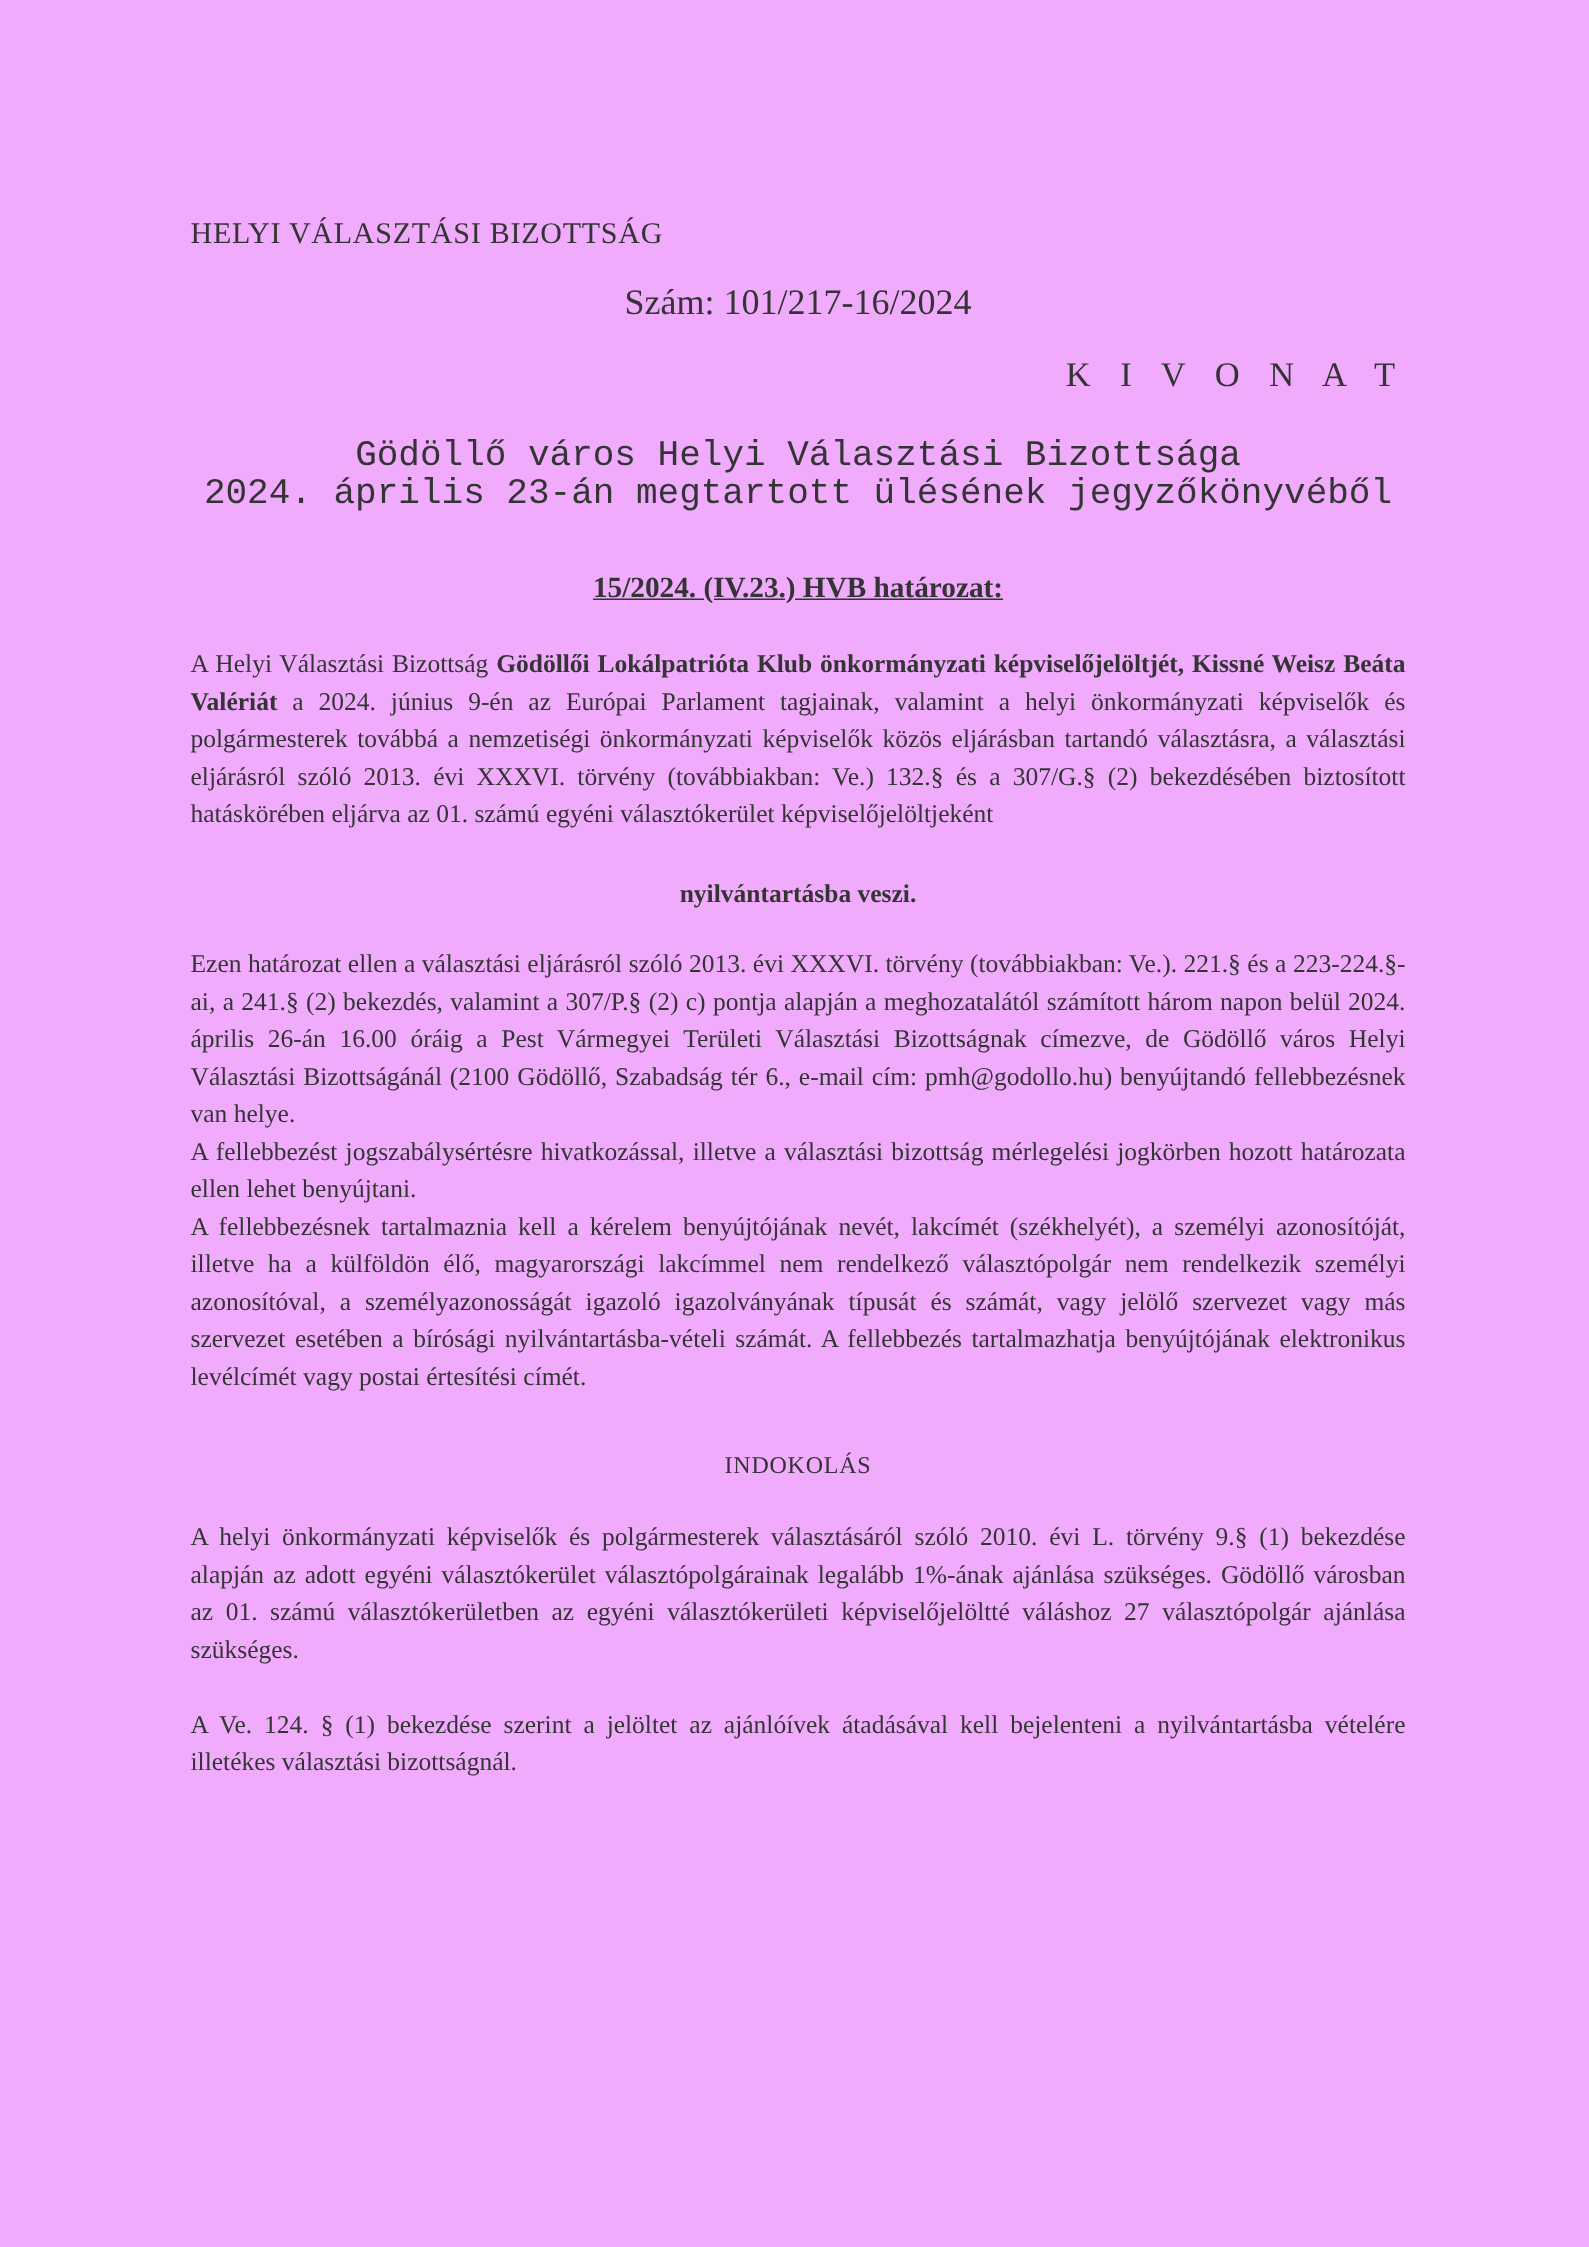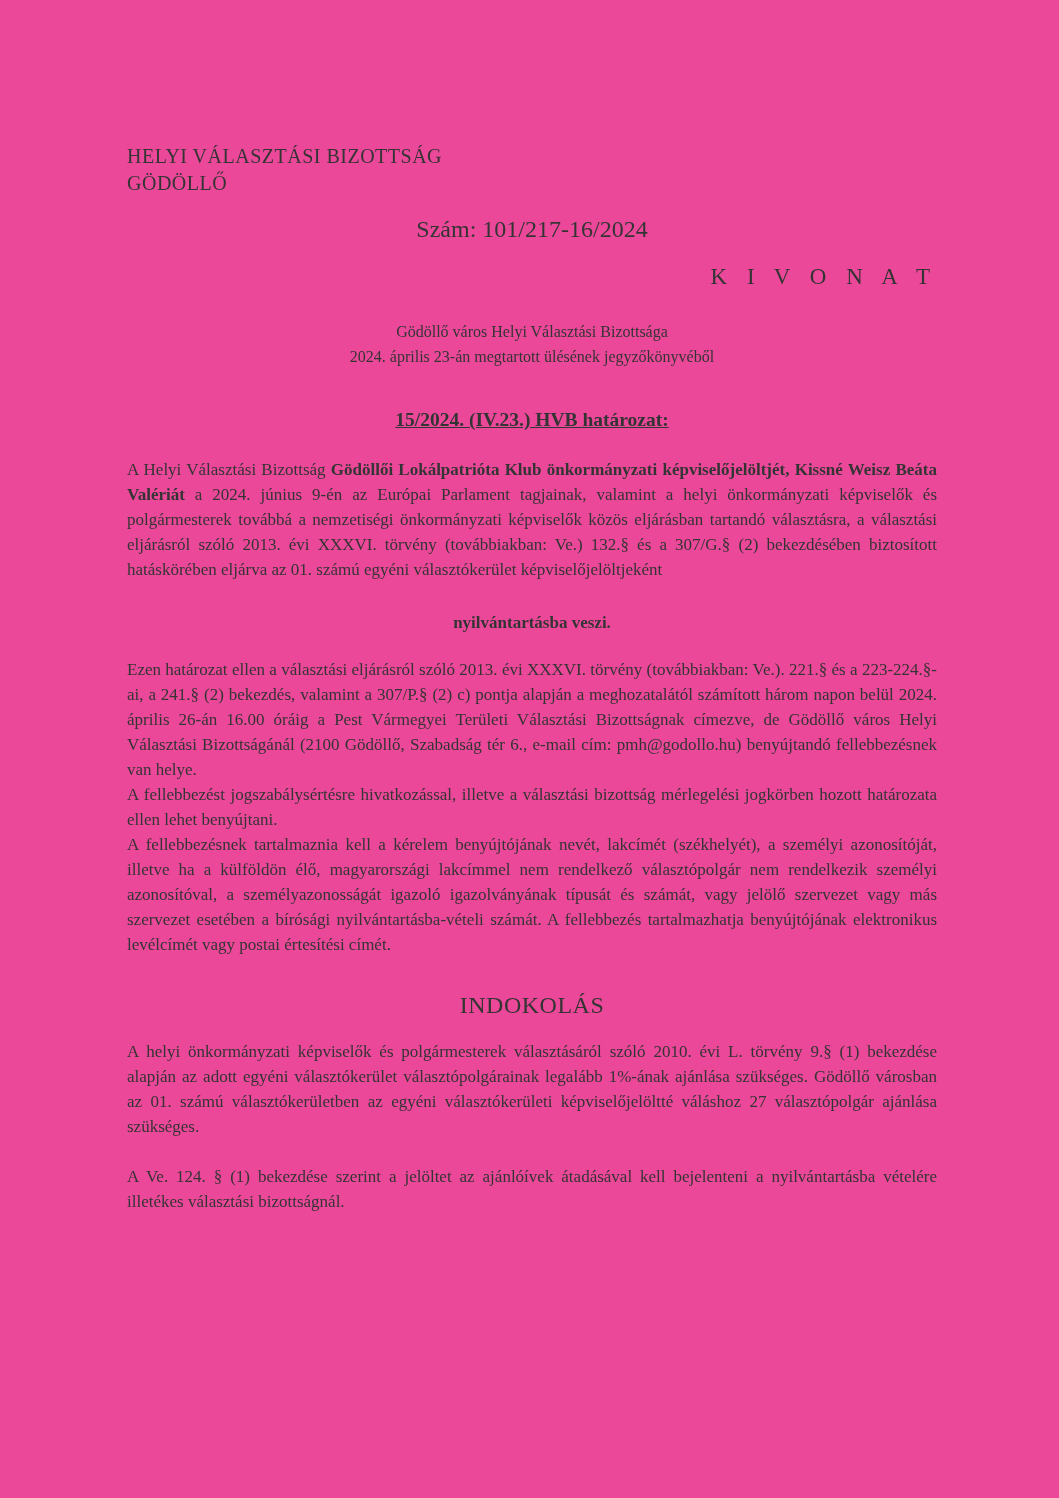--- a/index.html
+++ b/index.html
@@ -5,21 +5,21 @@
   html, body {
     margin: 0;
     padding: 0;
     background: #e8e8e8;
   }
   .page {
     position: relative;
     width: 1059px;
     height: 1498px;
     margin: 0 auto;
-    background: #ec4899;
+    background: #f0abfc;
     font-family: "Liberation Serif", "DejaVu Serif", serif;
     color: #343434;
     box-sizing: border-box;
     padding: 143px 122px 40px 127px;
     overflow: hidden;
   }
   .letterhead div {
     font-size: 20px;
     line-height: 27px;
     letter-spacing: 0.5px;
@@ -34,22 +34,23 @@
     margin: 20px 0 0 0;
     text-align: right;
     font-size: 23px;
     font-weight: normal;
     letter-spacing: 7px;
     line-height: 28px;
   }
   .subtitle {
     margin-top: 28px;
     text-align: center;
-    font-size: 16px;
+    font-size: 24px;
     line-height: 25px;
+    font-family: Liberation Mono, monospace;
   }
   .resolution-heading {
     margin-top: 38px;
     text-align: center;
     font-size: 19.5px;
     font-weight: bold;
     text-decoration: underline;
     line-height: 25px;
   }
   p.body-par {
@@ -66,36 +67,35 @@
     margin-top: 28px !important;
     text-align: center !important;
     font-weight: bold;
   }
   .appeal-block {
     margin-top: 22px;
   }
   .justification-heading {
     margin: 35px 0 0 0;
     text-align: center;
-    font-size: 24px;
+    font-size: 16px;
     font-weight: normal;
     letter-spacing: 0.5px;
     line-height: 26px;
   }
   .just-par1 { margin-top: 21px !important; }
   .just-par2 { margin-top: 25px !important; }
 </style>
 </head>
 <body>
 
 <div class="page">
 
   <div class="letterhead">
     <div>HELYI VÁLASZTÁSI BIZOTTSÁG</div>
-    <div>GÖDÖLLŐ</div>
   </div>
 
   <div class="doc-number">Szám: 101/217-16/2024</div>
 
   <div class="kivonat">K I V O N A T</div>
 
   <div class="subtitle">
     <div>Gödöllő város Helyi Választási Bizottsága</div>
     <div>2024. április 23-án megtartott ülésének jegyzőkönyvéből</div>
   </div>

